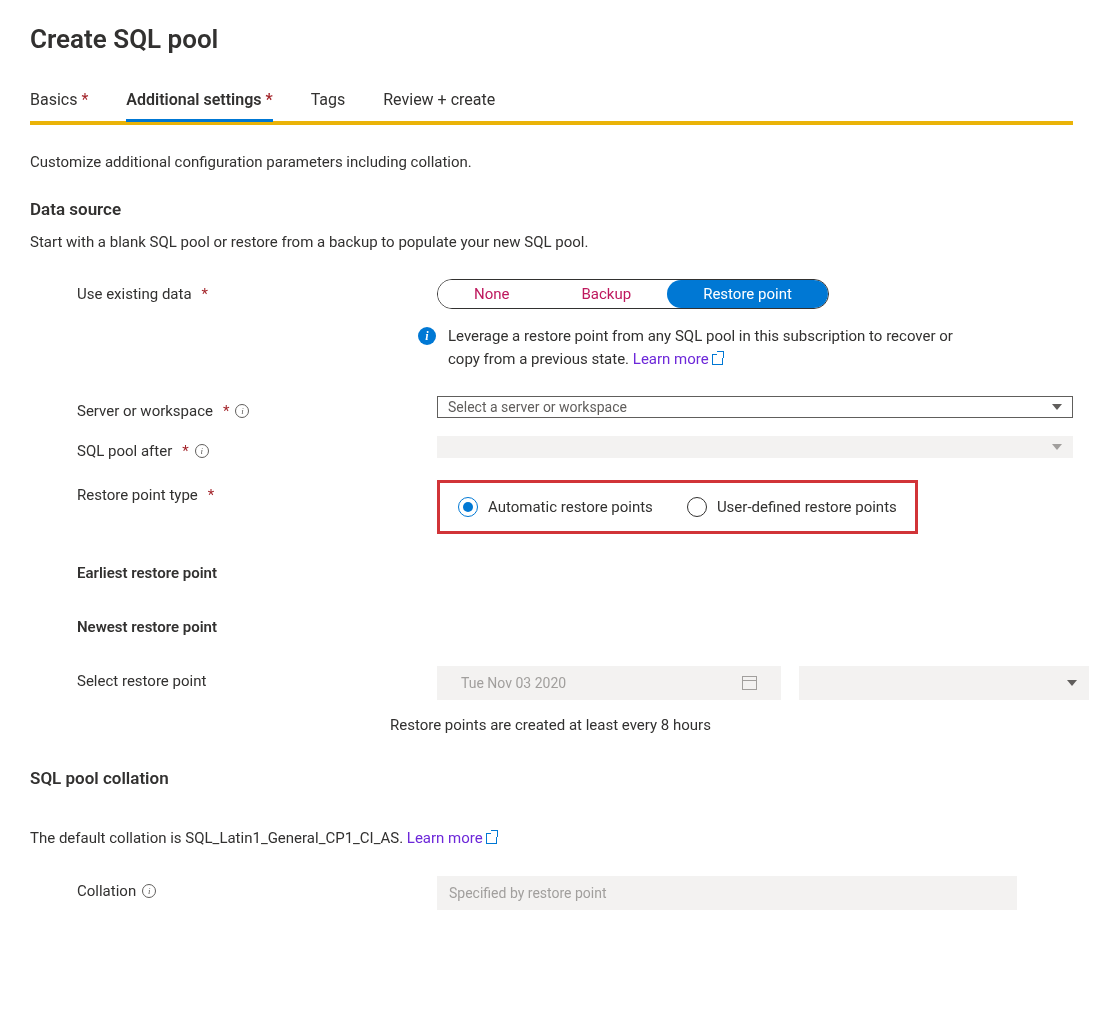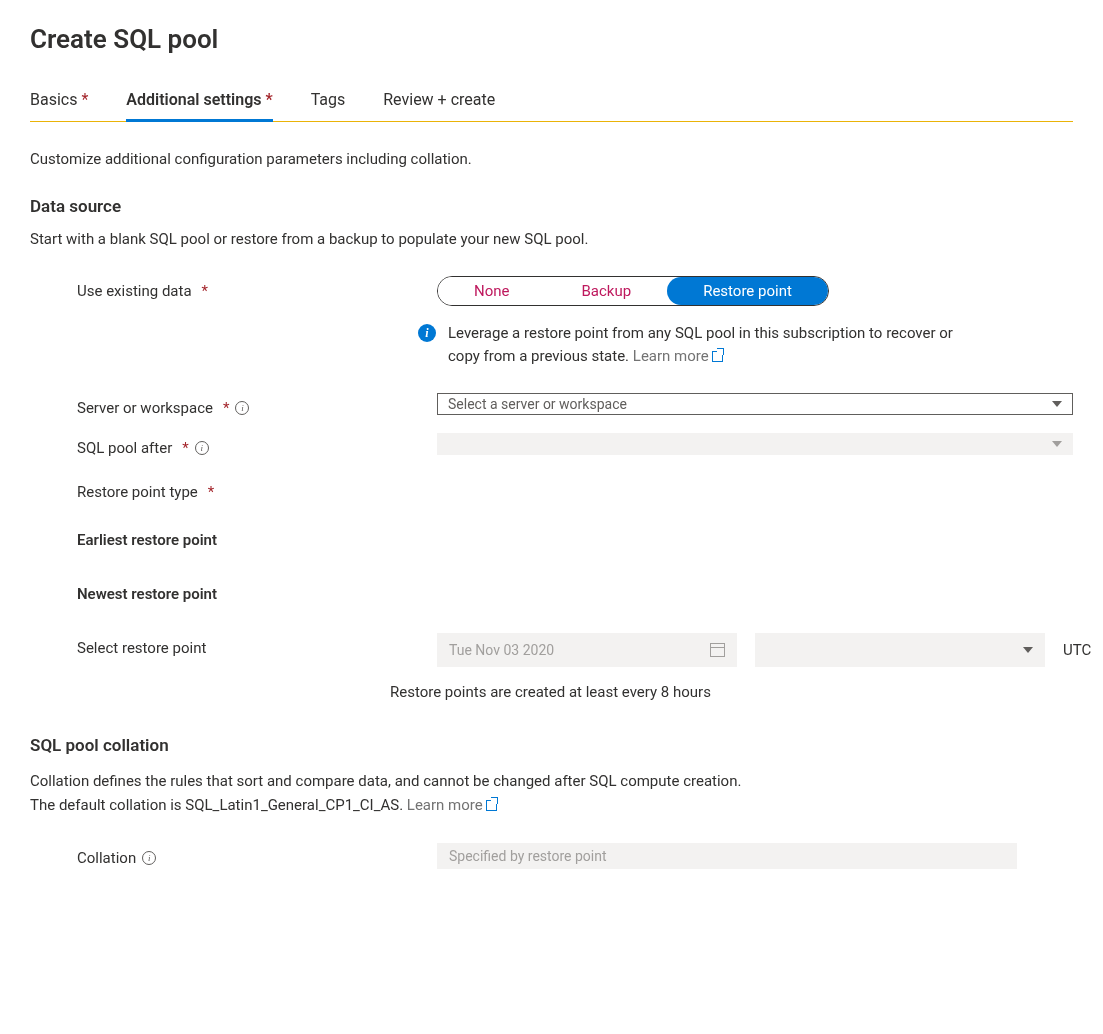--- a/index.html
+++ b/index.html
@@ -12,21 +12,21 @@
     width: 1103px;
   }
   h1 {
     font-size: 26px;
     font-weight: 600;
     margin-bottom: 36px;
   }
   .tabs {
     display: flex;
     gap: 38px;
-    border-bottom: 1px solid #eab308;
+    border-bottom: 4px solid #eab308;
     margin-bottom: 28px;
   }
   .tab {
     padding: 0 0 10px 0;
     font-size: 16px;
     color: #323130;
     cursor: pointer;
     position: relative;
   }
   .tab.active {
@@ -113,21 +113,21 @@
     display: inline-flex;
     align-items: center;
     justify-content: center;
     font-size: 12px;
     font-weight: 700;
     font-style: italic;
     font-family: Georgia, serif;
     flex-shrink: 0;
     margin-top: 2px;
   }
-  .link { color: #737373; cursor: pointer; }
+  .link { color: #6d28d9; cursor: pointer; }
   .ext-icon {
     display: inline-block;
     width: 11px; height: 11px;
     border: 1px solid #0078d4;
     position: relative;
     margin-left: 3px;
     vertical-align: -1px;
   }
   .ext-icon::after {
     content: "";
@@ -190,27 +190,27 @@
   .radio-item.checked .radio-circle {
     border-color: #0078d4;
   }
   .radio-item.checked .radio-circle::after {
     content: "";
     width: 10px; height: 10px;
     background: #0078d4;
     border-radius: 50%;
   }
   .date-input {
-    width: 300px;
+    width: 344px;
     height: 34px;
     background: #f3f2f1;
     display: flex;
     align-items: center;
     justify-content: space-between;
-    padding: 0 12px;
+    padding: 0 24px;
     font-size: 14px;
     color: #a19f9d;
   }
   .cal-icon {
     width: 15px; height: 14px;
     border: 1px solid #a19f9d;
     position: relative;
   }
   .cal-icon::before {
     content: "";
@@ -239,21 +239,21 @@
     font-size: 15px;
     margin-bottom: 34px;
   }
   .collation-desc {
     font-size: 15px;
     line-height: 1.6;
     margin-bottom: 26px;
   }
   .text-input {
     width: 580px;
-    height: 26px;
+    height: 34px;
     background: #f3f2f1;
     display: flex;
     align-items: center;
     padding: 0 12px;
     font-size: 14px;
     color: #a19f9d;
   }
   .spacer-row { margin-bottom: 30px; }
 </style>
 </head>
@@ -331,20 +331,32 @@
       <span class="chevron"></span>
     </div>
   </div>
 </div>
 
 <div class="form-row" style="margin-top:20px;">
   <div class="form-label">
     <span>Restore point type</span>
       <span class="req">*</span>
   </div>
+  <div class="form-control">
+    <div class="radio-group">
+      <div class="radio-item checked">
+        <span class="radio-circle"></span>
+        <span>Automatic restore points</span>
+      </div>
+      <div class="radio-item">
+        <span class="radio-circle"></span>
+        <span>User-defined restore points</span>
+      </div>
+    </div>
+  </div>
 </div>
 
 <div class="form-row spacer-row" style="margin-top:24px;">
   <div class="form-label" style="font-weight:600;">Earliest restore point</div>
 </div>
 
 <div class="form-row spacer-row">
   <div class="form-label" style="font-weight:600;">Newest restore point</div>
 </div>
 
@@ -359,21 +371,21 @@
       <span class="chevron"></span>
     </div>
     <span class="utc">UTC</span>
   </div>
 </div>
 
 <div class="note">Restore points are created at least every 8 hours</div>
 
 <div class="section-title">SQL pool collation</div>
 <p class="collation-desc">
-  <span>Collation defines the rules that sort and compare data, and cannot be changed after SQL compute creation.</span><br>
+  <br>
   <span>The default collation is SQL_Latin1_General_CP1_CI_AS. </span><span class="link"><span>Learn more</span><span class="ext-icon"></span></span>
 </p>
 
 <div class="form-row">
   <div class="form-label">
     <span>Collation</span>
     <span class="info-icon">i</span>
   </div>
   <div class="form-control">
     <div class="text-input">

